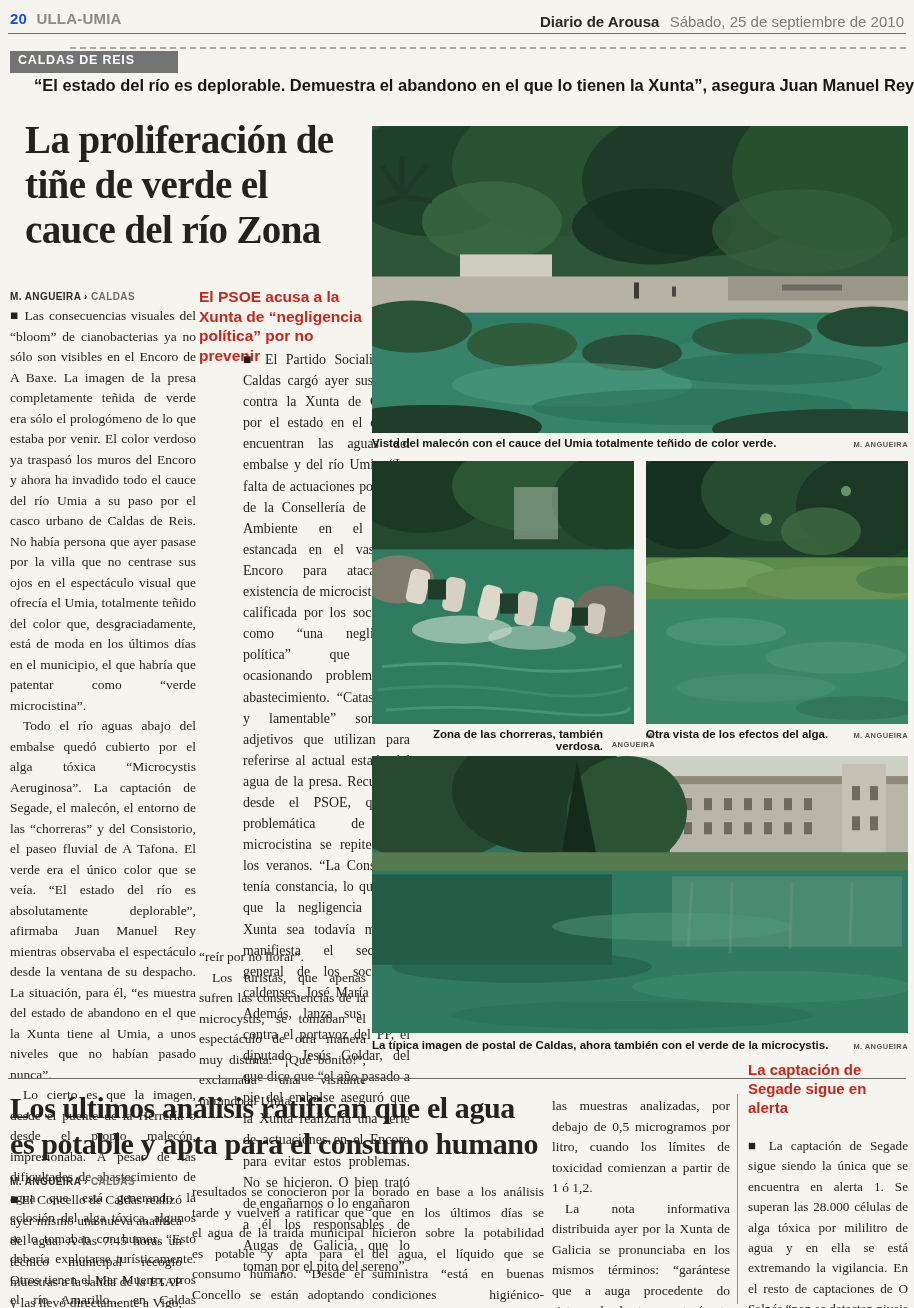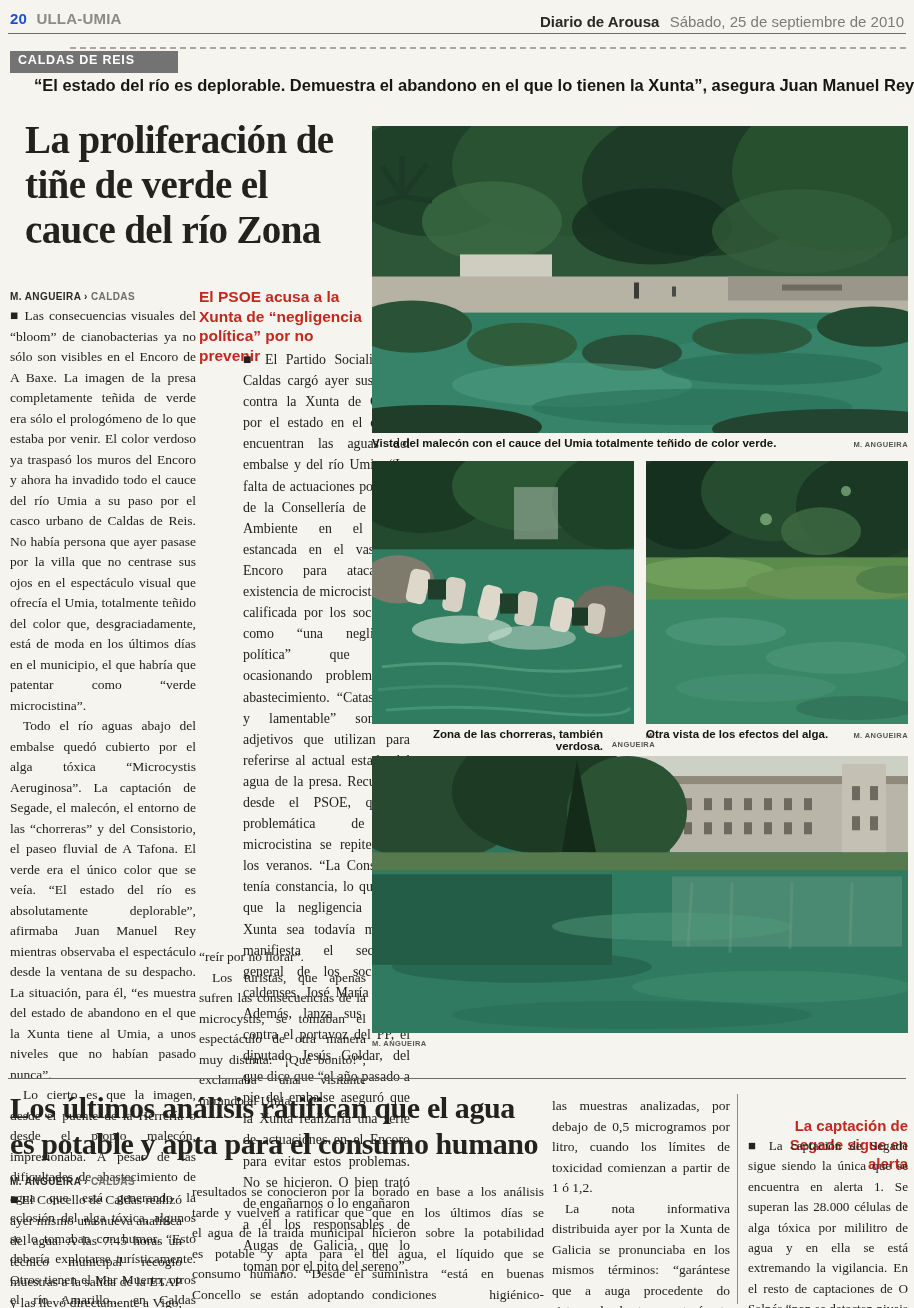--- a/index.html
+++ b/index.html
@@ -62,21 +62,21 @@
   
   .b-headline{left:10px;top:1090px;width:566px;font-weight:600;color:#23221f;}
   .b-headline div{font-size:30px;line-height:36px;letter-spacing:-.4px;}
   .by-bottom{left:10px;top:1176px;}
   .bcol{width:172px;}
   .bcol1{left:10px;top:1190px;}
   .bcol2{left:192px;top:1182px;}
   .bcol3{left:372px;top:1182px;}
   .bcol4{left:552px;top:1096px;width:178px;}
   .vrule{left:737px;top:1094px;width:1px;height:210px;background:#8d8c87;}
-  .alert-head{left:748px;top:1116px;width:160px;color:#c3281f;font-weight:bold;text-align:right;}
+  .alert-head{left:748px;top:1060px;width:160px;color:#c3281f;font-weight:bold;}
   .alert-head div{font-size:15px;line-height:19px;}
   .alert-body{left:748px;top:1136px;width:160px;font-size:13.2px;line-height:20.4px;}
 </style>
 </head>
 <body>
 
 <div class="page">
 
   <div class="abs hdr-left sans">
     <span class="num">20</span>
@@ -251,20 +251,21 @@
       <rect x="300" y="120" width="230" height="70" fill="#8fae9a" opacity=".30"></rect>
       <rect x="0" y="118" width="240" height="90" fill="#1b4533" opacity=".55"></rect>
       <ellipse cx="300" cy="170" rx="120" ry="14" fill="#4f977c" opacity=".5"></ellipse>
       <ellipse cx="150" cy="210" rx="130" ry="16" fill="#235c48" opacity=".6"></ellipse>
       <ellipse cx="400" cy="230" rx="140" ry="16" fill="#3f8d71" opacity=".55"></ellipse>
       <ellipse cx="260" cy="258" rx="180" ry="14" fill="#2a6c55" opacity=".6"></ellipse>
       <path d="M320 126 L316 190 M360 126 L358 196 M420 126 L418 192 M480 126 L478 188" stroke="#6f9b88" stroke-width="3" opacity=".4"></path>
     </svg>
   </div>
   <div class="abs capline cap4">
+    <span class="caption sans">La típica imagen de postal de Caldas, ahora también con el verde de la microcystis.</span>
     <span class="credit sans">M. ANGUEIRA</span>
   </div>
 
   <div class="abs rule-mid"></div>
 
   <h2 class="abs b-headline" style="margin:0">
     <div>Los últimos análisis ratifican que el agua</div>
     <div>es potable y apta para el consumo humano</div>
   </h2>
   <div class="abs byline by-bottom sans">

